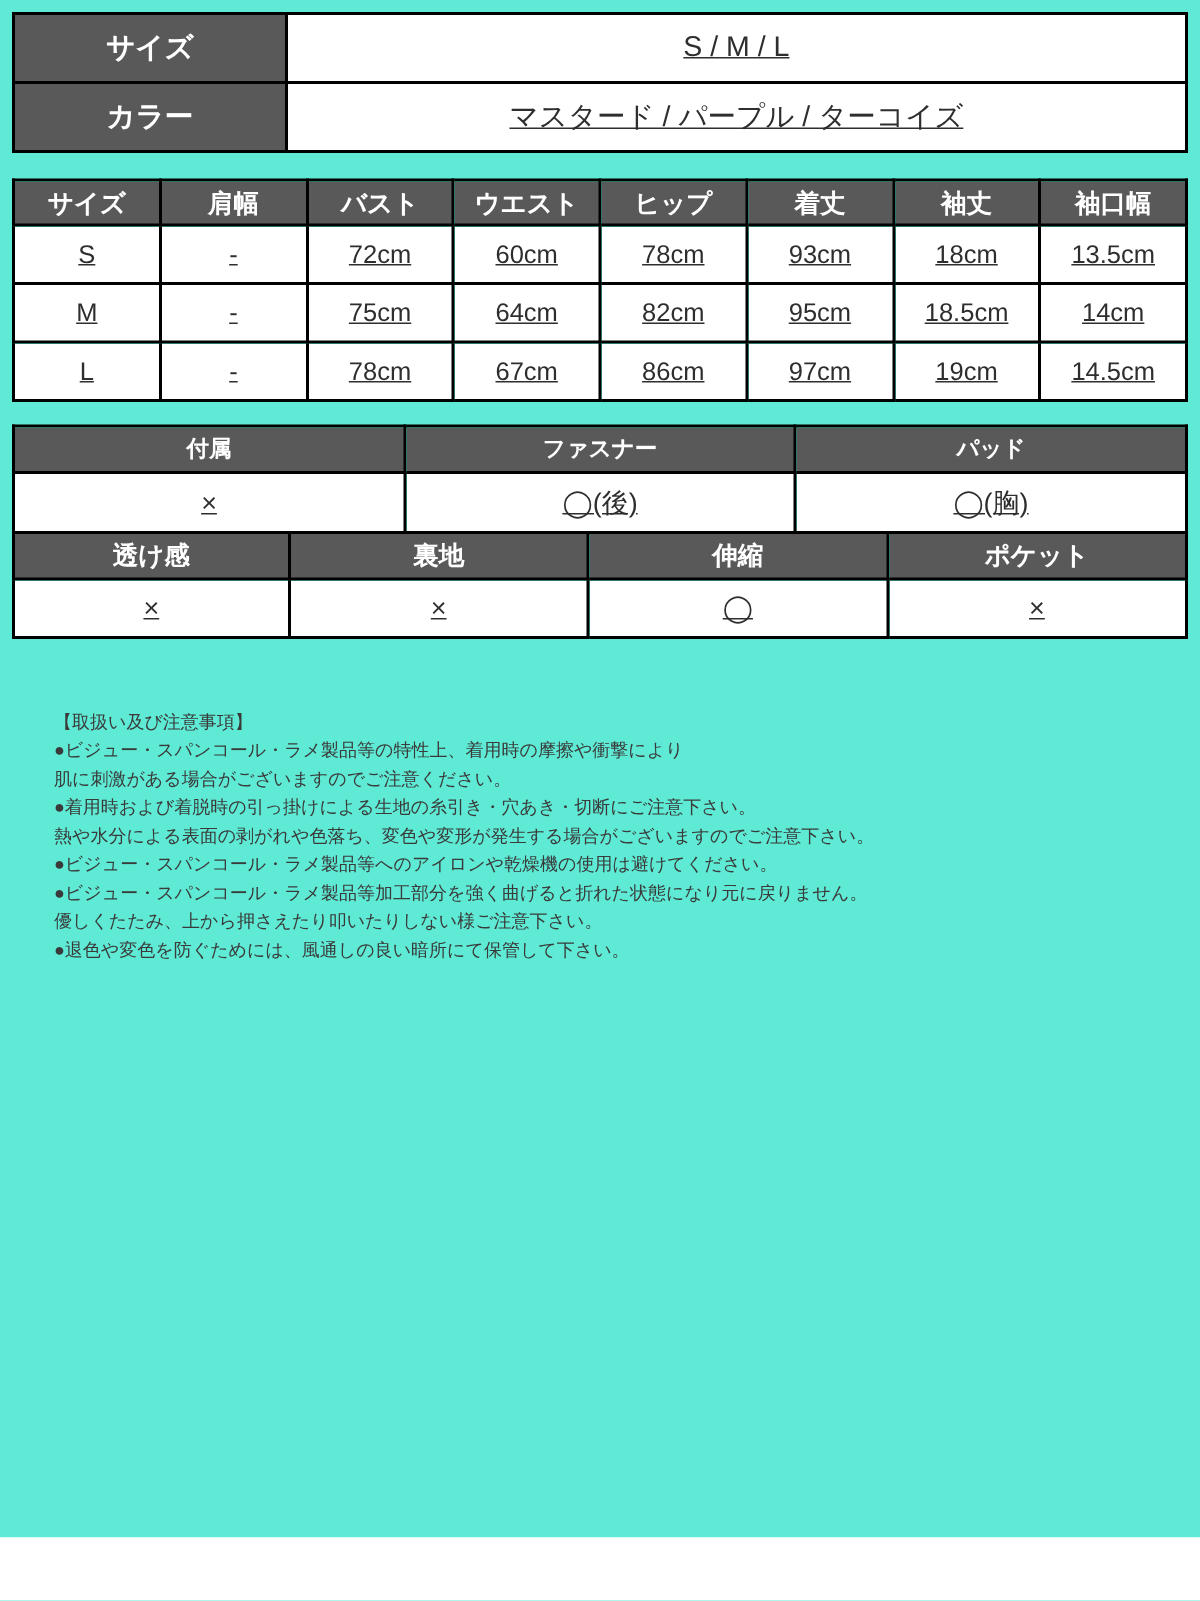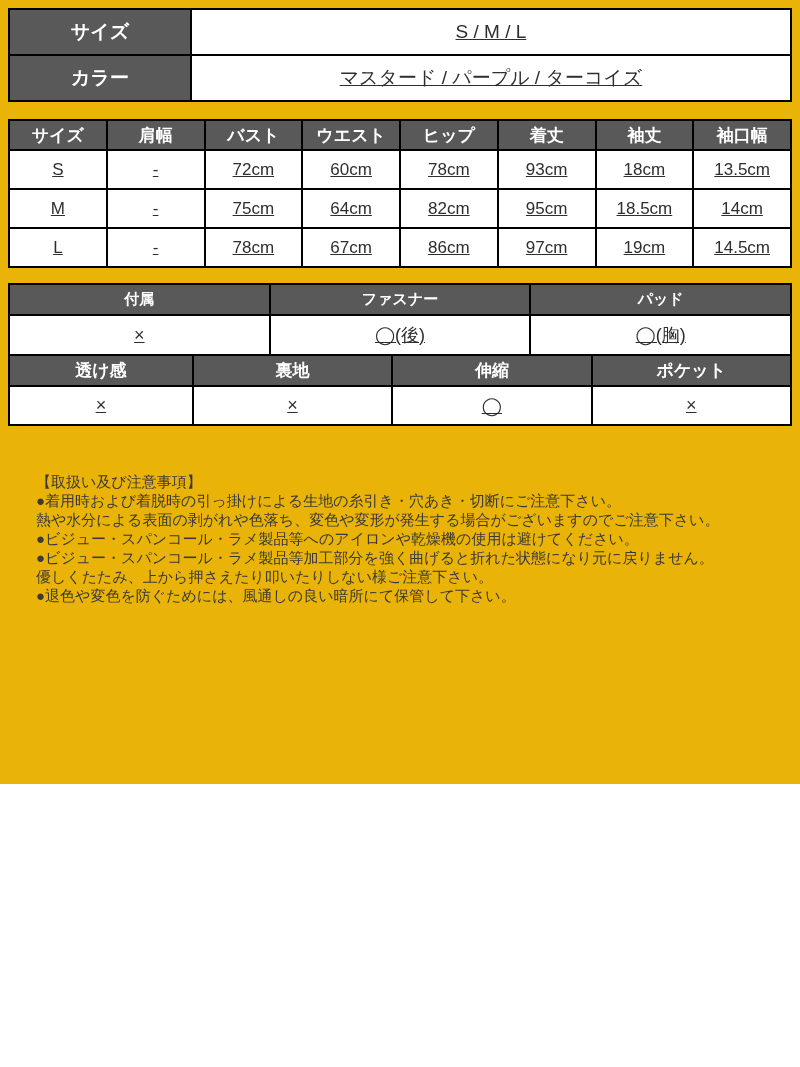--- a/index.html
+++ b/index.html
@@ -1,21 +1,21 @@
 <!DOCTYPE html>
 <html><head>
 <meta charset="utf-8">
 <style>
   html, body { margin: 0; padding: 0; background: #fff; }
   .page {
     width: 800px;
-    height: 784px;
+    height: 1025px;
     box-sizing: border-box;
     padding: 8px;
-    background: #eab308;
+    background: #5eead4;
     font-family: "Liberation Sans", "DejaVu Sans", sans-serif;
     color: #2e2e2e;
     overflow: hidden;
   }
   table {
     width: 100%;
     border-collapse: collapse;
     table-layout: fixed;
   }
   th, td {
@@ -46,21 +46,21 @@
   .spec3 { margin-top: 15px; }
   .spec3 th { height: 29px; font-size: 15px; }
   .spec3 td { height: 38px; font-size: 18px; }
   .spec4 { margin-top: -2px; }
   .spec4 th { height: 29px; font-size: 17px; }
   .spec4 td { height: 37px; font-size: 18px; }
 
   
   .notes {
     margin: 46px 0 0 28px;
-    font-size: 15px;
+    font-size: 12px;
     line-height: 19px;
     color: #3a3a3a;
   }
   .notes div { white-space: nowrap; }
 </style>
 </head>
 <body>
 
 <div class="page">
 
@@ -160,20 +160,22 @@
       <td>×</td>
       <td>×</td>
       <td>◯</td>
       <td>×</td>
     </tr>
   </tbody>
     </table>
 
   <div class="notes">
     <div>【取扱い及び注意事項】</div>
+    <div>●ビジュー・スパンコール・ラメ製品等の特性上、着用時の摩擦や衝撃により</div>
+    <div>肌に刺激がある場合がございますのでご注意ください。</div>
     <div>●着用時および着脱時の引っ掛けによる生地の糸引き・穴あき・切断にご注意下さい。</div>
     <div>熱や水分による表面の剥がれや色落ち、変色や変形が発生する場合がございますのでご注意下さい。</div>
     <div>●ビジュー・スパンコール・ラメ製品等へのアイロンや乾燥機の使用は避けてください。</div>
     <div>●ビジュー・スパンコール・ラメ製品等加工部分を強く曲げると折れた状態になり元に戻りません。</div>
     <div>優しくたたみ、上から押さえたり叩いたりしない様ご注意下さい。</div>
     <div>●退色や変色を防ぐためには、風通しの良い暗所にて保管して下さい。</div>
   </div>
 
 </div>
 

